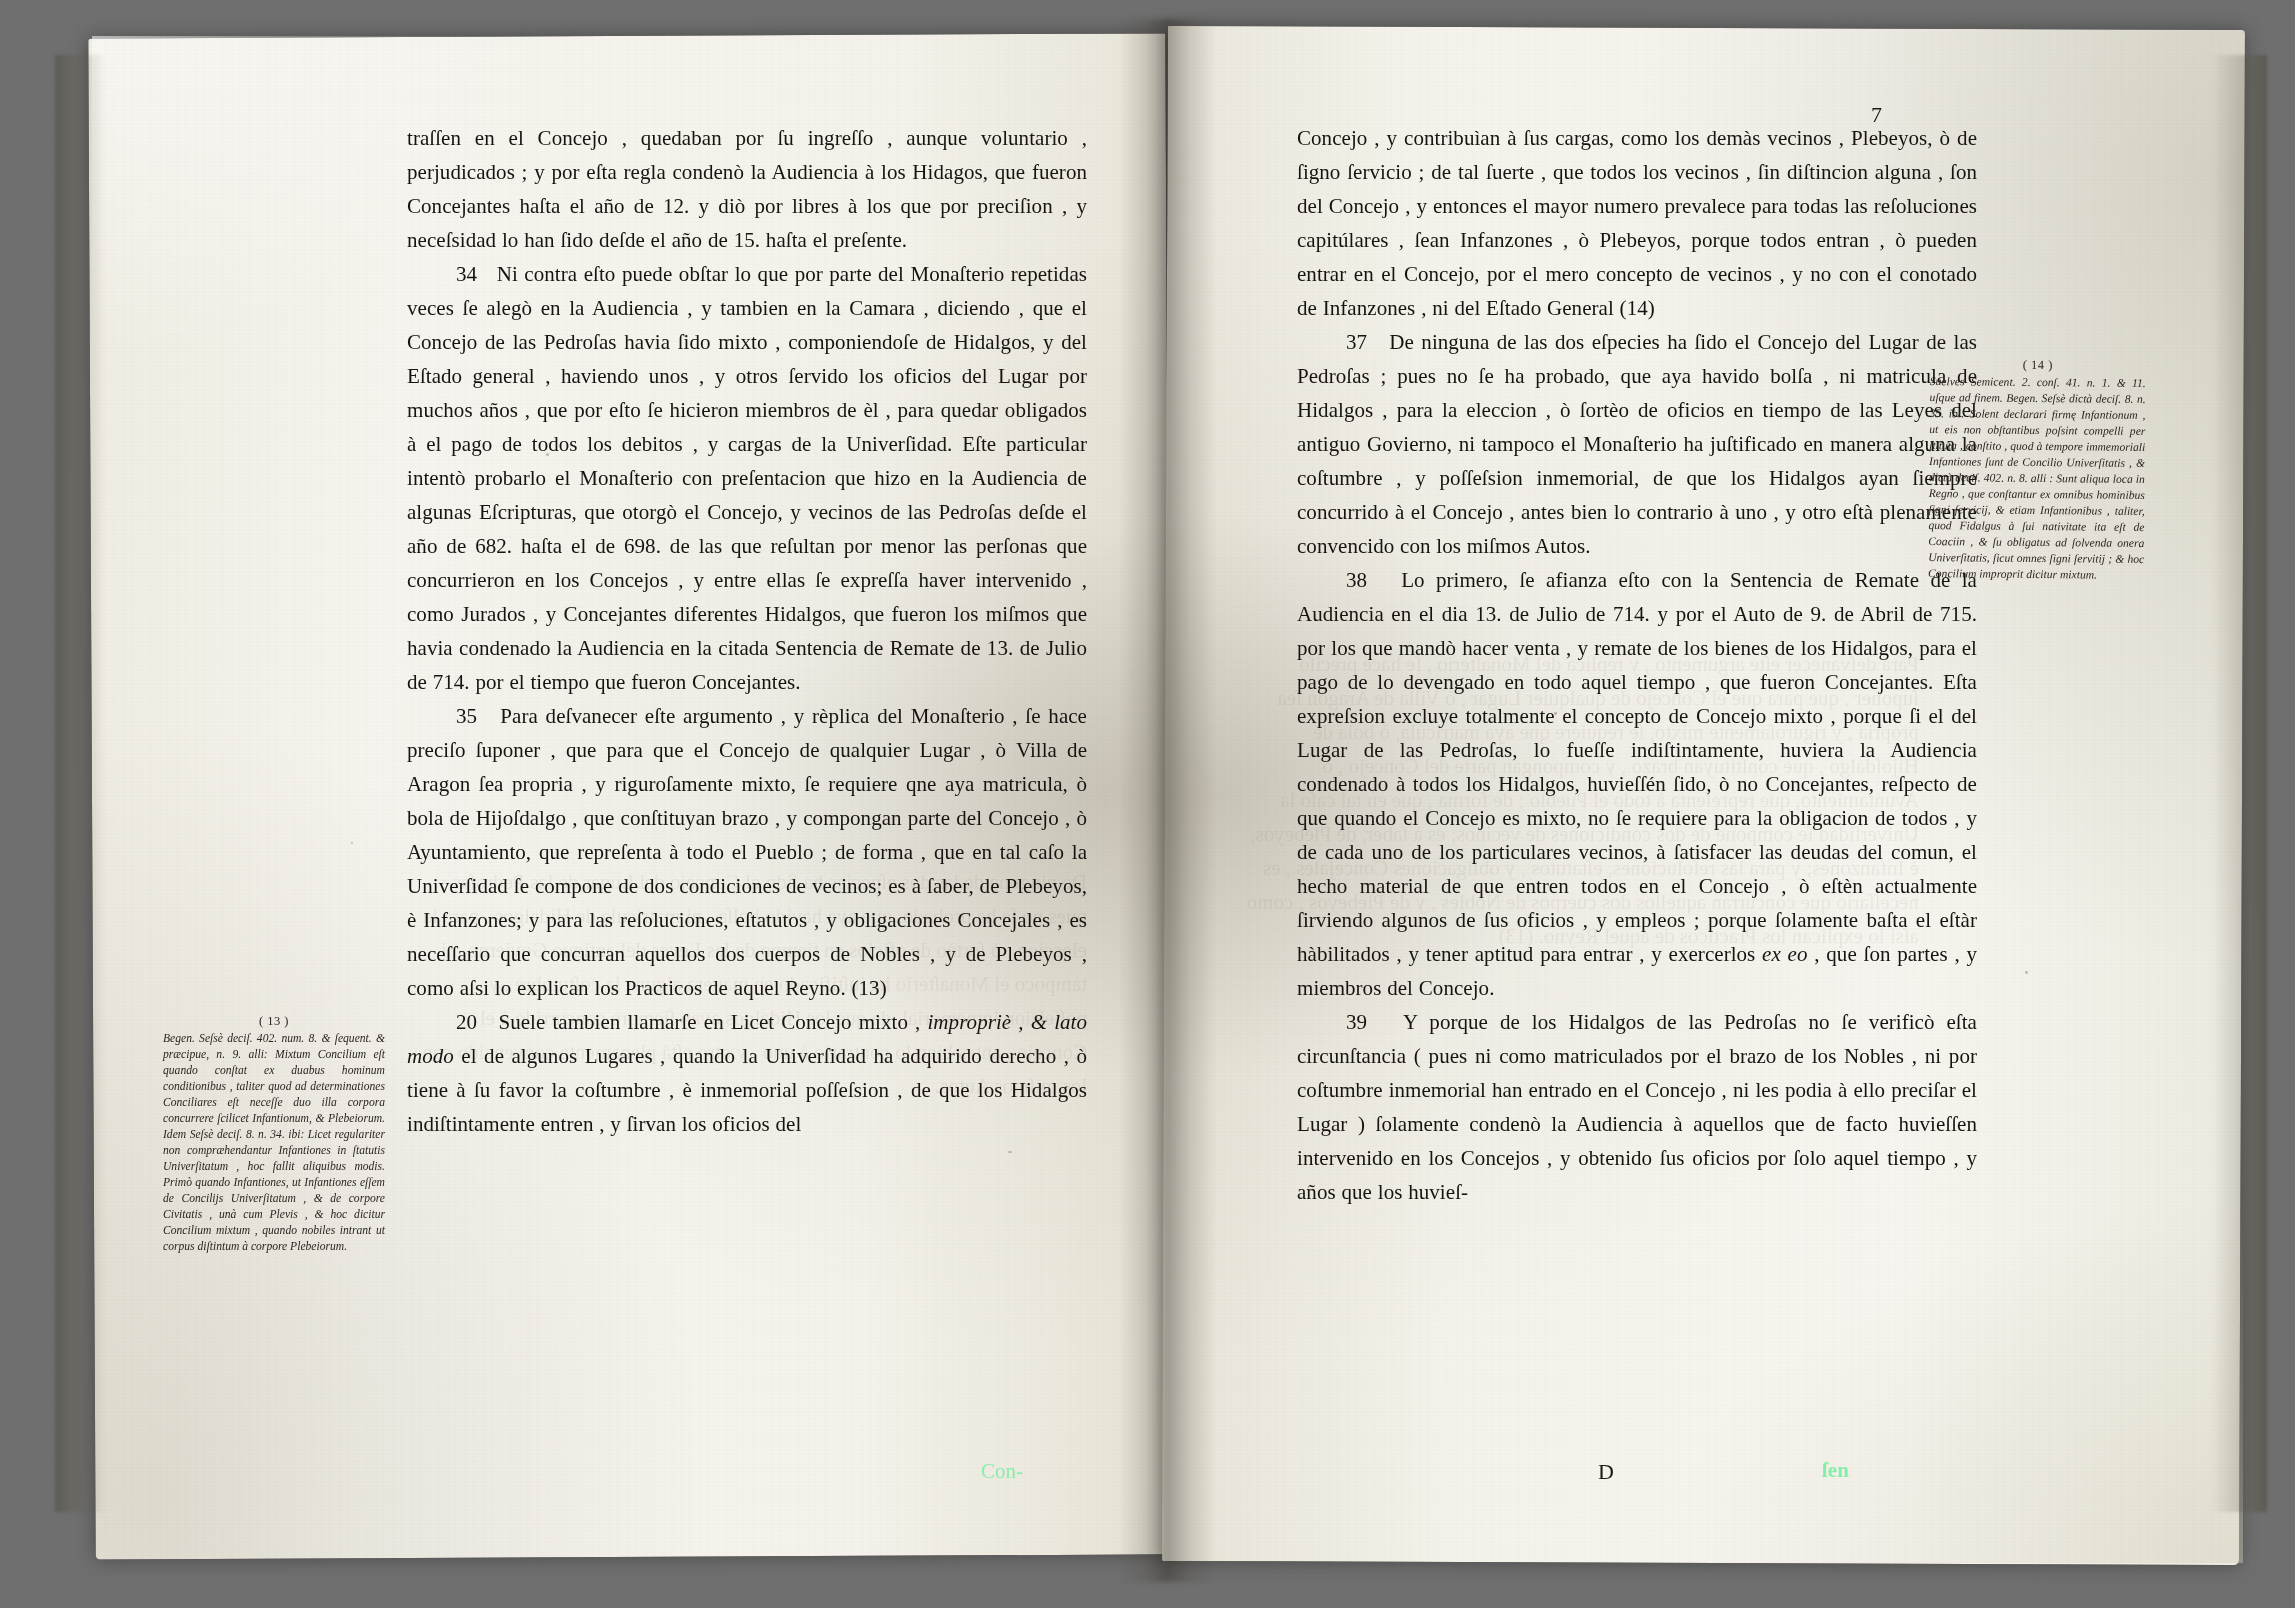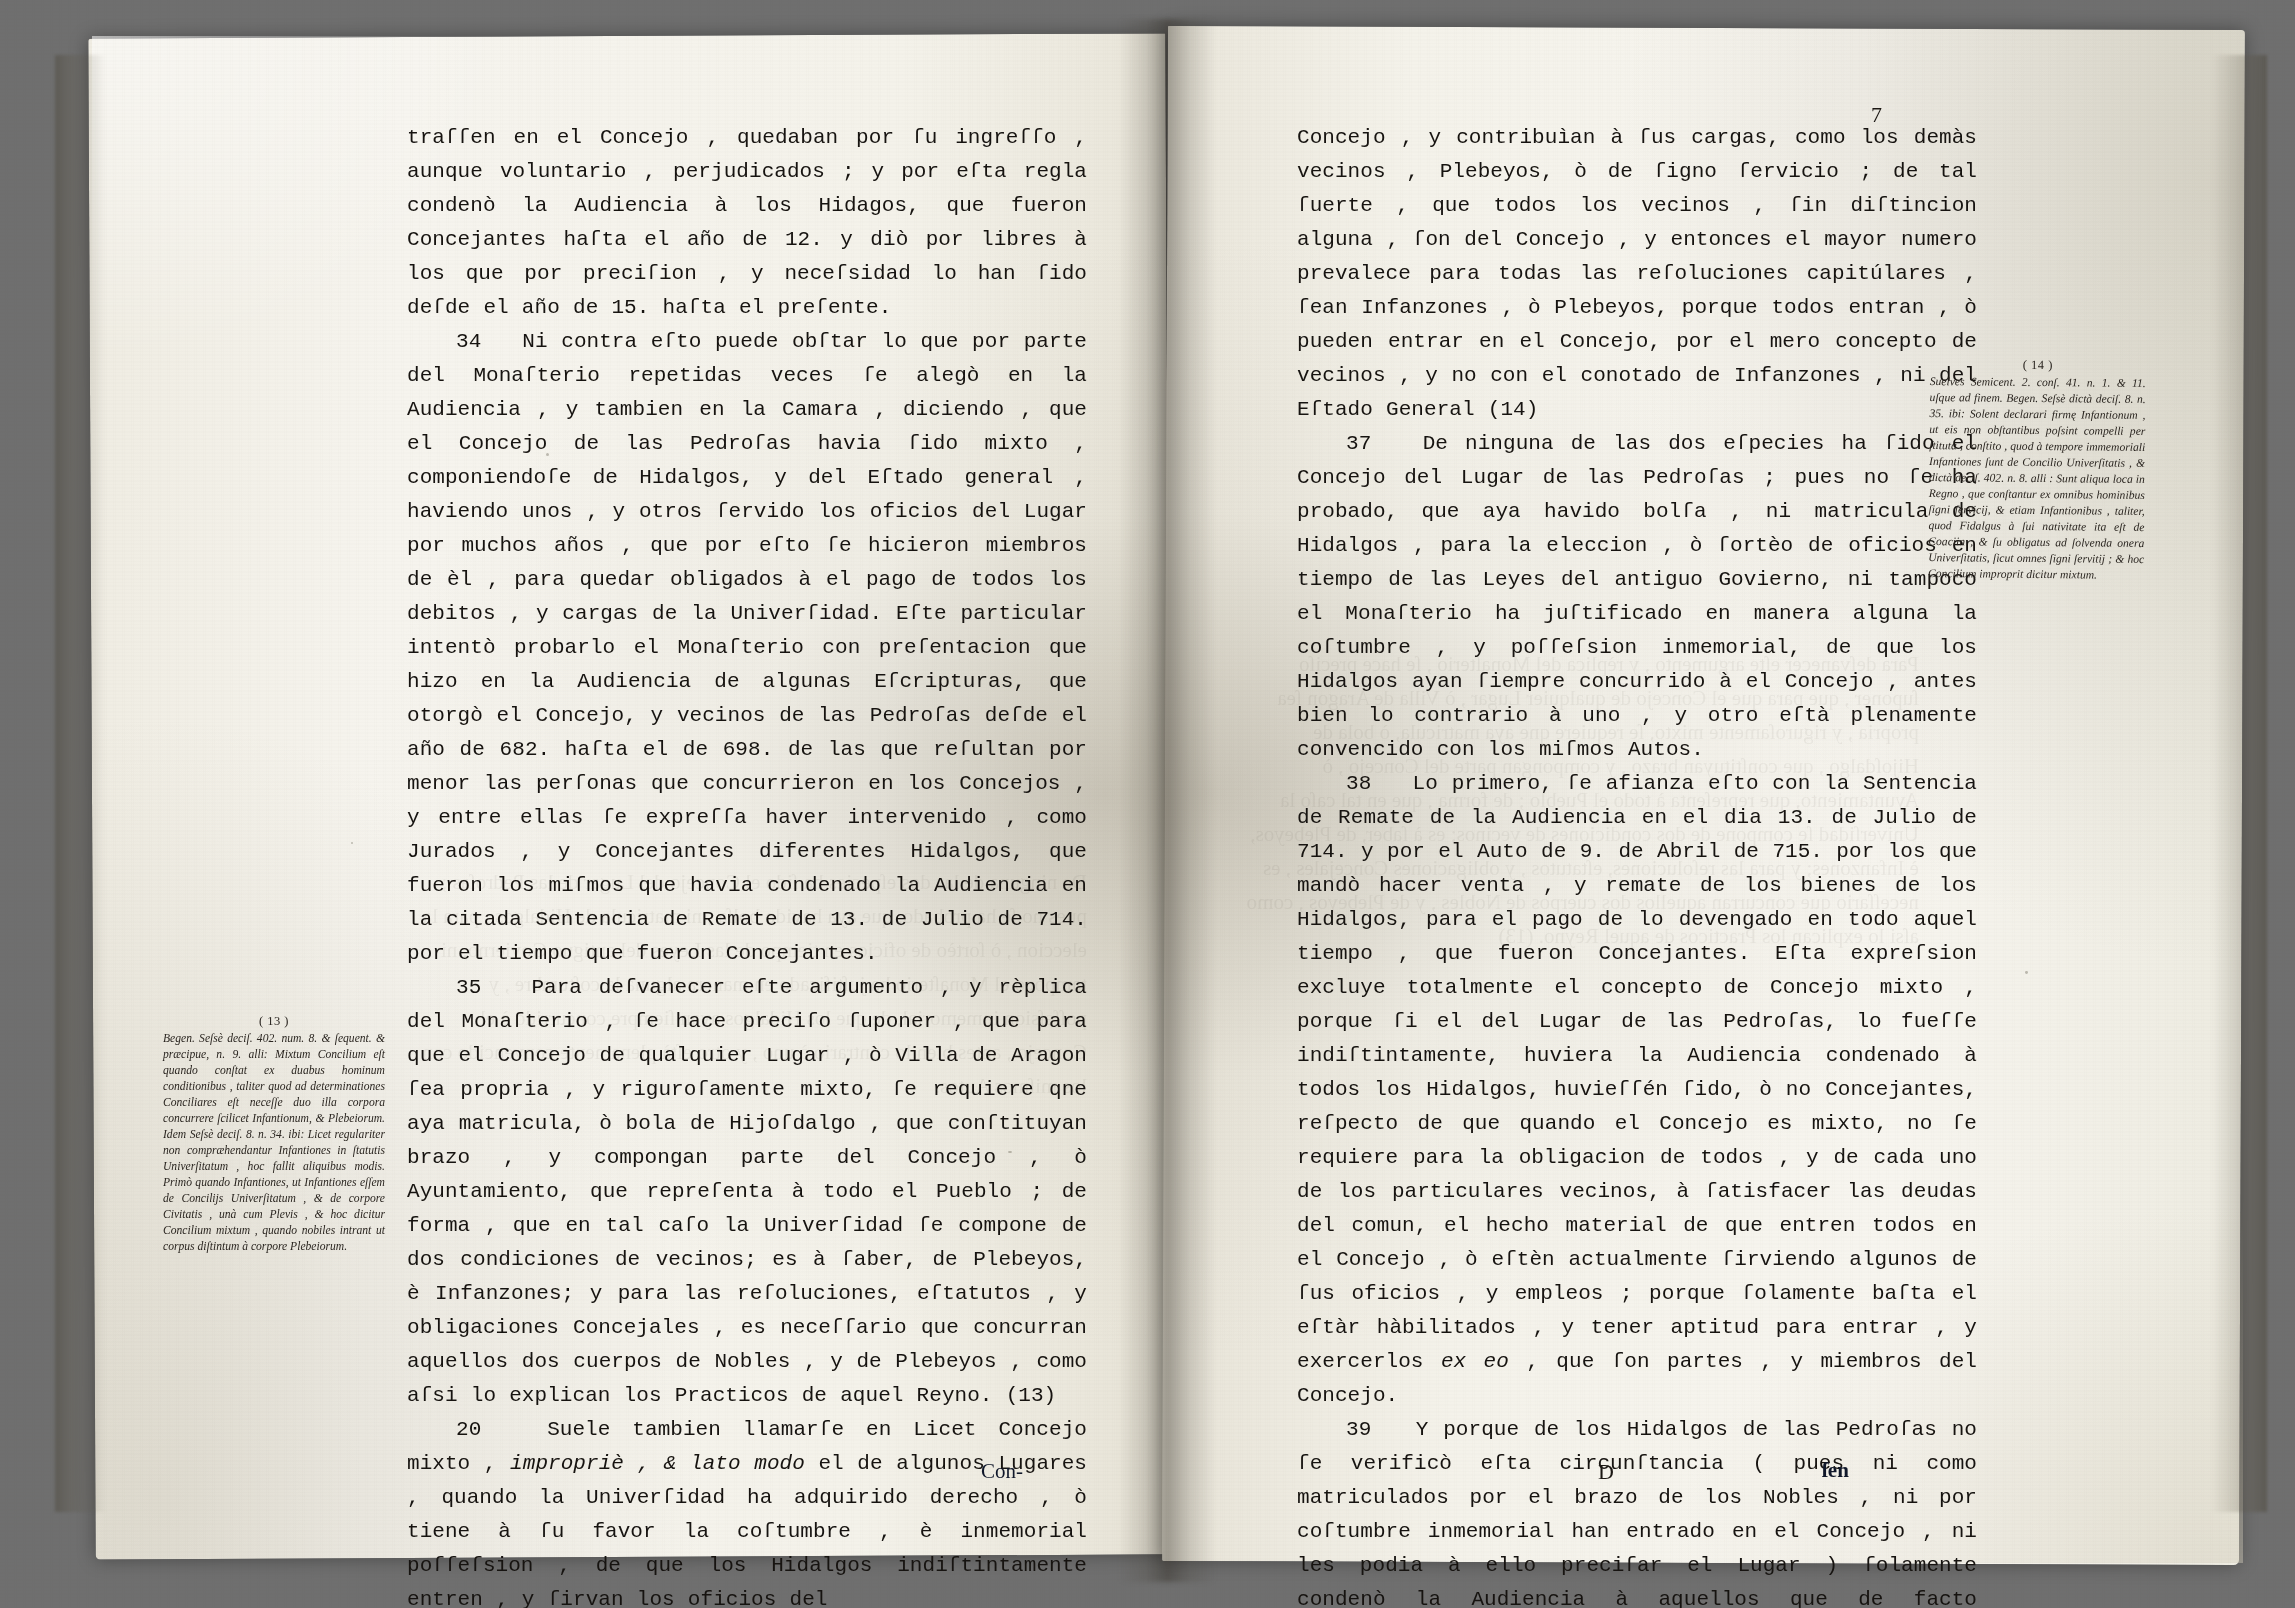--- a/index.html
+++ b/index.html
@@ -69,33 +69,33 @@
     font-size:21px;
     line-height:34px;
     text-align:justify;
     text-justify:inter-word;
     letter-spacing:0.05px;
     word-spacing:0.5px;
   }
   .col-left{left:407px;top:121px;}
   .col-right{left:1297px;top:121px;}
 
-  .col p{margin:0;text-indent:0;font-family:Liberation Mono, monospace;}
+  .col p{margin:0;text-indent:0;}
   .col p.indent{text-indent:49px;}
   .col i{font-style:italic;}
 
   .pnum{
     position:absolute;
     font-size:22px;line-height:1;
     color:#1b1713;
   }
   .pnum-right{left:1871px;top:104px;}
 
   .catch{
-    position:absolute;font-size:21px;line-height:1;color:#0f172a;
+    position:absolute;font-size:21px;line-height:1;color:#86efac;
   }
   .catch-left{left:981px;top:1461px;}
   .catch-right{left:1822px;top:1460px;font-weight:bold;}
   .sigmark{
     position:absolute;font-size:22px;line-height:1;color:#1b1713;
     left:1598px;top:1461px;
   }
 
   
   .note{

